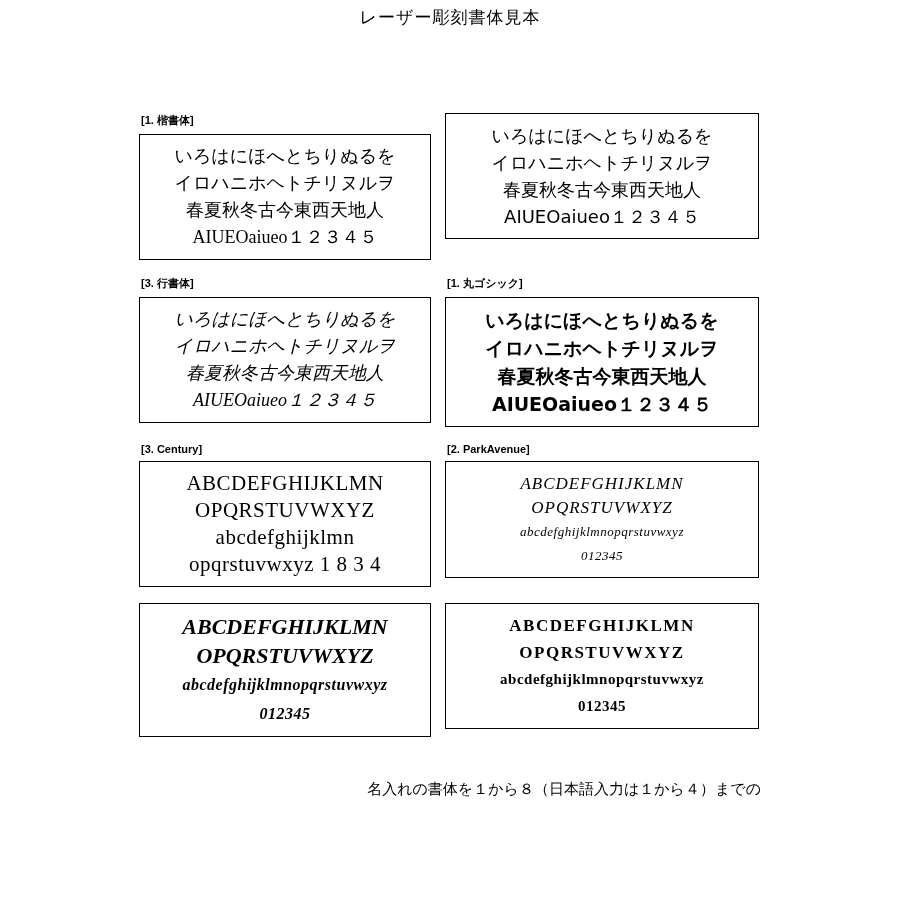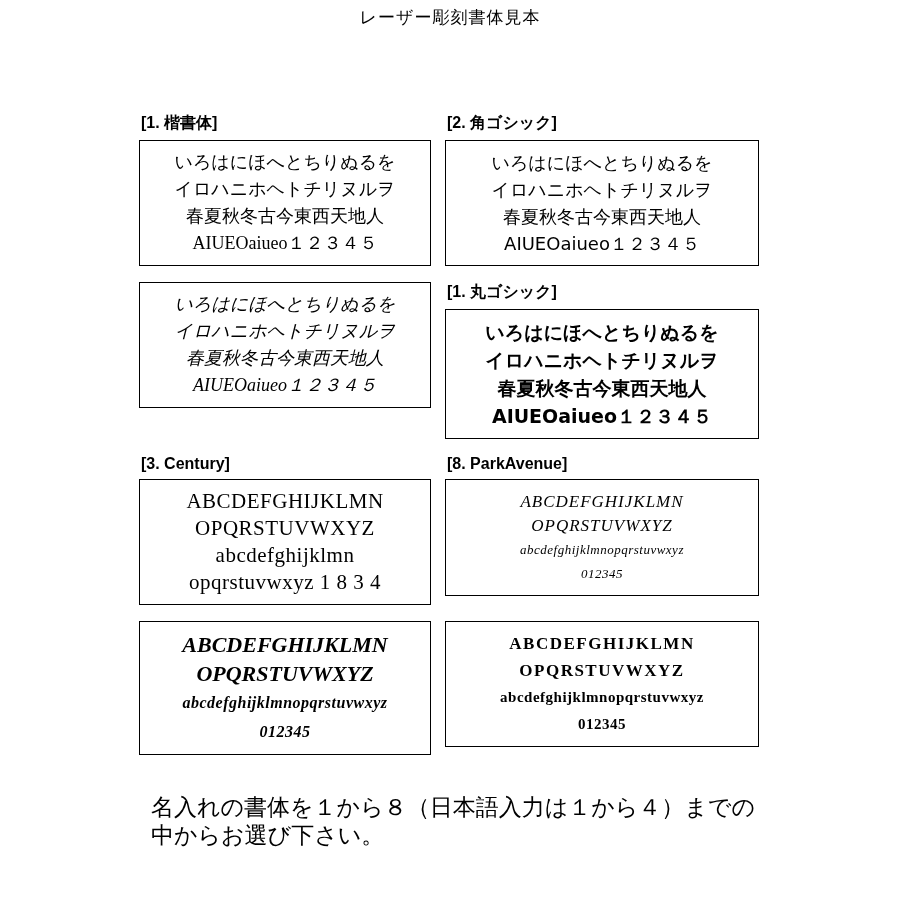--- a/index.html
+++ b/index.html
@@ -13,21 +13,21 @@
   .title { text-align:center; font-size:17px; font-weight:400; letter-spacing:1px; }
   .content { width:622px; margin:0 auto; }
   .grid {
     margin-top:84px;
     display:grid;
     grid-template-columns:292px 314px;
     column-gap:14px;
     row-gap:2px;
   }
   .cell { margin-bottom:14px; }
-  .label { font-size:16px; font-weight:700; margin:0 0 6px 2px; white-space:nowrap; }
+  .label { font-size:11px; font-weight:700; margin:0 0 6px 2px; white-space:nowrap; }
   .box {
     border:1px solid #000000;
     min-height:117px;
     padding:8px 16px;
     text-align:center;
     display:flex; flex-direction:column; justify-content:center;
     background:#ffffff;
   }
   .line { white-space:nowrap; }
 
@@ -36,21 +36,21 @@
   .style-gyosho  { font-family:"Liberation Serif","DejaVu Serif",serif; font-style:italic; font-size:18px; line-height:27px; }
   .style-marugo  { font-family:"DejaVu Sans","Liberation Sans",sans-serif; font-weight:700; font-size:19px; line-height:28px; }
   .style-century { font-family:"Liberation Serif","DejaVu Serif",serif; font-size:21px; line-height:27px; letter-spacing:0.5px; }
   .style-park    { font-family:"Liberation Serif","DejaVu Serif",serif; font-style:italic; font-size:17px; line-height:24px; letter-spacing:1px; }
   .style-park .ln-sm { font-size:13px; letter-spacing:0.5px; }
   .style-brush   { font-family:"Liberation Serif","DejaVu Serif",serif; font-style:italic; font-weight:700; font-size:22px; line-height:29px; }
   .style-brush .ln-sm { font-size:16px; letter-spacing:0.5px; }
   .style-engrvrs { font-family:"Liberation Serif","DejaVu Serif",serif; font-weight:700; font-size:17px; line-height:27px; letter-spacing:1.5px; }
   .style-engrvrs .ln-sm { font-size:15px; letter-spacing:0.5px; }
 
-  .notes { margin-top:24px; padding-left:12px; font-size:23px; }
+  .notes { margin-top:24px; padding-left:12px; font-size:15px;text-align:right; }
   .notes p { line-height:28px; margin-bottom:24px; }
 </style>
 </head>
 <body>
 
 <div class="page">
   <div class="title">レーザー彫刻書体見本</div>
 
   <div class="content">
     <div class="grid">
@@ -59,30 +59,30 @@
         <div class="label">[1. 楷書体]</div>
         <div class="box style-kaisho">
           <div class="line">いろはにほへとちりぬるを</div>
           <div class="line">イロハニホヘトチリヌルヲ</div>
           <div class="line">春夏秋冬古今東西天地人</div>
           <div class="line">AIUEOaiueo１２３４５</div>
         </div>
       </div>
 
       <div class="cell">
-        <div class="label">[2. 角ゴシック]</div>
         <div class="box style-kakugo">
           <div class="line">いろはにほへとちりぬるを</div>
           <div class="line">イロハニホヘトチリヌルヲ</div>
           <div class="line">春夏秋冬古今東西天地人</div>
           <div class="line">AIUEOaiueo１２３４５</div>
         </div>
       </div>
 
       <div class="cell">
+        <div class="label">[3. 行書体]</div>
         <div class="box style-gyosho">
           <div class="line">いろはにほへとちりぬるを</div>
           <div class="line">イロハニホヘトチリヌルヲ</div>
           <div class="line">春夏秋冬古今東西天地人</div>
           <div class="line">AIUEOaiueo１２３４５</div>
         </div>
       </div>
 
       <div class="cell">
         <div class="label">[1. 丸ゴシック]</div>
@@ -98,21 +98,21 @@
         <div class="label">[3. Century]</div>
         <div class="box style-century">
           <div class="line">ABCDEFGHIJKLMN</div>
           <div class="line">OPQRSTUVWXYZ</div>
           <div class="line">abcdefghijklmn</div>
           <div class="line">opqrstuvwxyz 1 8 3 4</div>
         </div>
       </div>
 
       <div class="cell">
-        <div class="label">[8. ParkAvenue]</div>
+        <div class="label">[2. ParkAvenue]</div>
         <div class="box style-park">
           <div class="line">ABCDEFGHIJKLMN</div>
           <div class="line">OPQRSTUVWXYZ</div>
           <div class="line ln-sm">abcdefghijklmnopqrstuvwxyz</div>
           <div class="line ln-sm">012345</div>
         </div>
       </div>
 
       <div class="cell">
         <div class="box style-brush">
@@ -130,18 +130,17 @@
           <div class="line ln-sm">abcdefghijklmnopqrstuvwxyz</div>
           <div class="line ln-sm">012345</div>
         </div>
       </div>
 
     </div>
 
     <div class="notes">
       <p>
         <span>名入れの書体を１から８（日本語入力は１から４）までの</span><br>
-        <span>中からお選び下さい。</span>
       </p>
 
     </div>
   </div>
 </div>
 
 </body></html>

